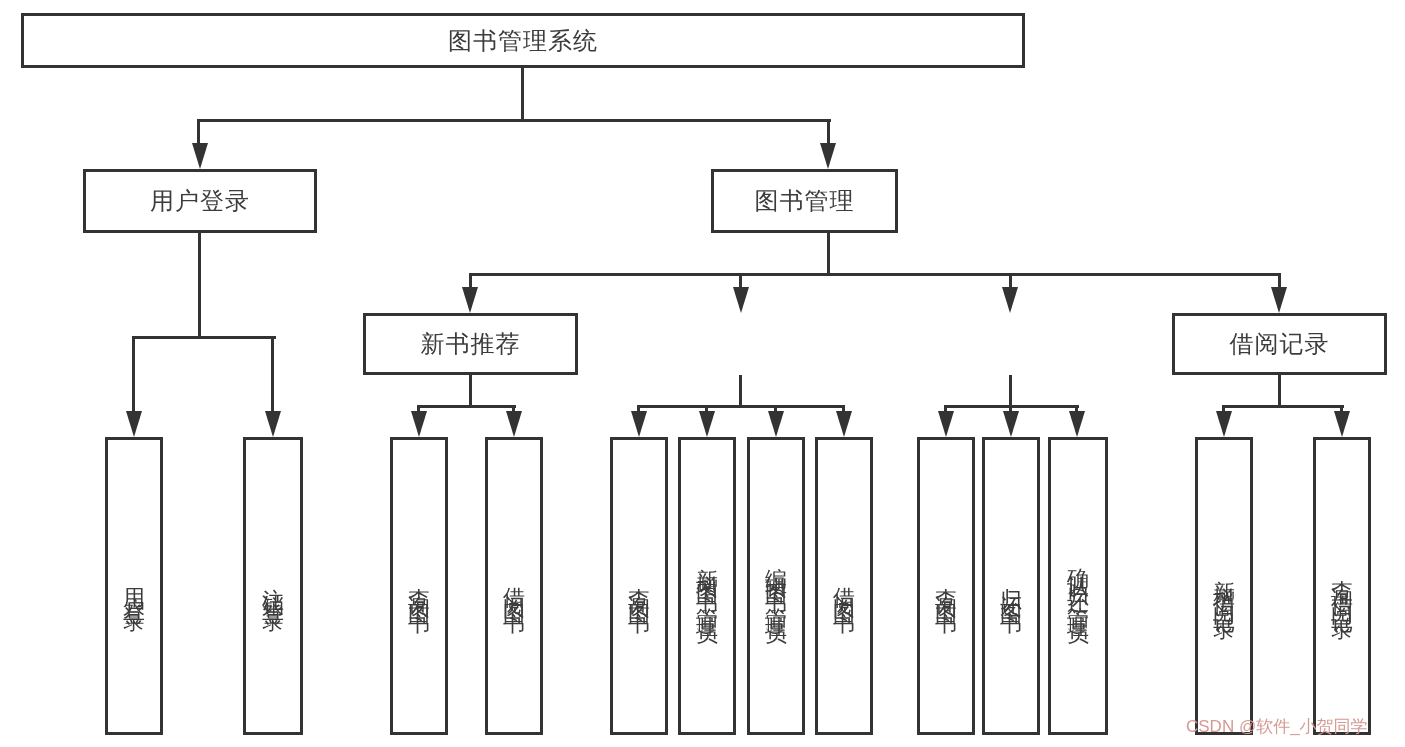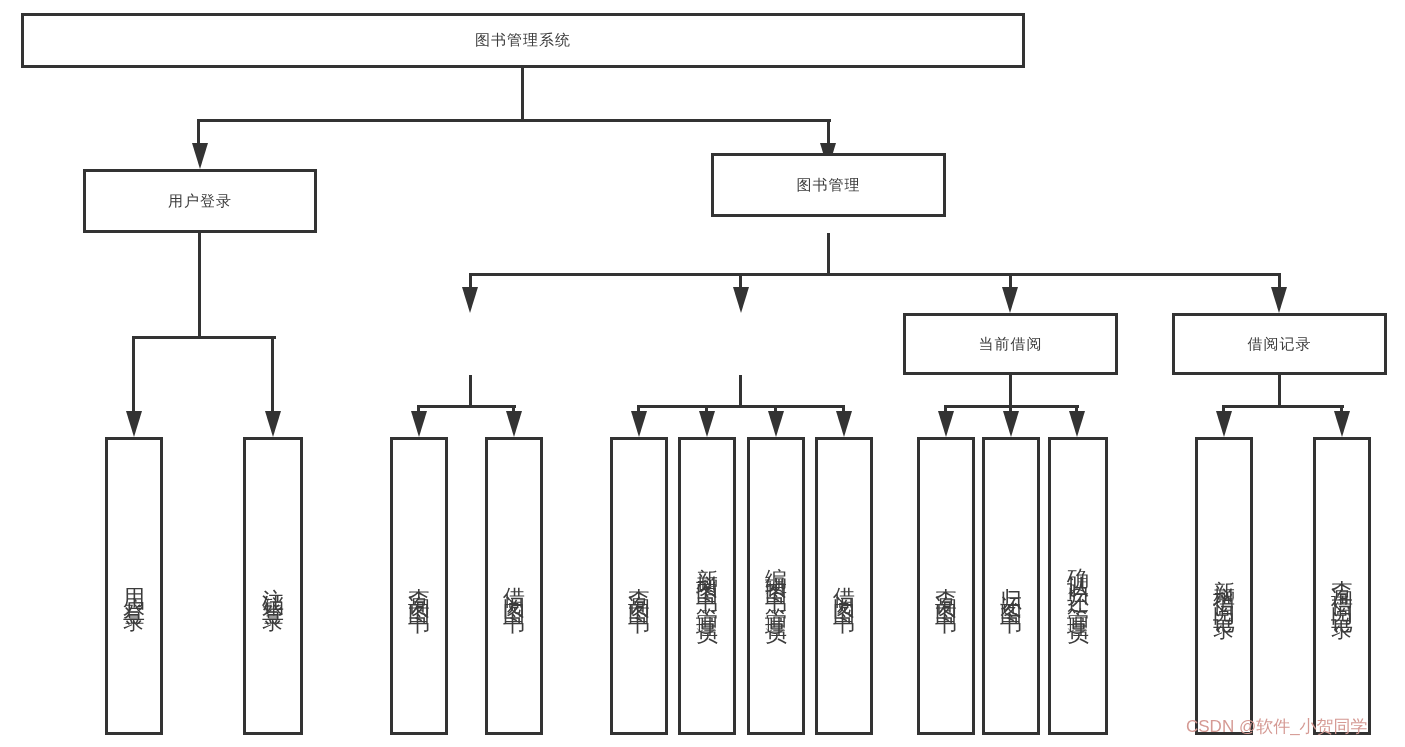--- a/index.html
+++ b/index.html
@@ -11,21 +11,21 @@
     overflow:hidden;
   }
   .box{
     position:absolute;
     box-sizing:border-box;
     background:#ffffff;
     border:3px solid var(--line,#333333);
     display:flex;align-items:center;justify-content:center;
     color:var(--text,#3c3c3c);
   }
-  .hlabel{font-size:15px;letter-spacing:1px;white-space:nowrap;}
+  .hlabel{font-size:24px;letter-spacing:1px;white-space:nowrap;}
   .vbox .vtext{
     writing-mode:vertical-rl;
     font-size:22px;
     letter-spacing:8px;
     line-height:1;
     white-space:nowrap;
   }
   .line{position:absolute;background:var(--line,#333333);}
   .arrow{
     position:absolute;width:0;height:0;
@@ -54,21 +54,21 @@
   <div class="line" style="left:521px;top:68px;width:3px;height:54px;"></div>
   <div class="line" style="left:197px;top:119px;width:634px;height:3px;"></div>
   <div class="line" style="left:197px;top:119px;width:3px;height:27px;"></div>
   <div class="arrow" style="left:192px;top:143px;"></div>
   <div class="line" style="left:827px;top:119px;width:3px;height:27px;"></div>
   <div class="arrow" style="left:820px;top:143px;"></div>
 
   <div class="box" style="left:83px;top:169px;width:234px;height:64px;">
     <span class="hlabel">用户登录</span>
   </div>
-  <div class="box" style="left:711px;top:153px;width:235px;height:64px;">
+  <div class="box" style="left:711px;top:169px;width:187px;height:64px;">
     <span class="hlabel">图书管理</span>
   </div>
 
   <div class="line" style="left:198px;top:233px;width:3px;height:104px;"></div>
   <div class="line" style="left:132px;top:336px;width:144px;height:3px;"></div>
   <div class="line" style="left:132px;top:336px;width:3px;height:77px;"></div>
   <div class="arrow" style="left:126px;top:411px;"></div>
   <div class="line" style="left:271px;top:336px;width:3px;height:77px;"></div>
   <div class="arrow" style="left:265px;top:411px;"></div>
 
@@ -76,22 +76,22 @@
   <div class="line" style="left:469px;top:273px;width:812px;height:3px;"></div>
   <div class="line" style="left:469px;top:273px;width:3px;height:18px;"></div>
   <div class="arrow" style="left:462px;top:287px;"></div>
   <div class="line" style="left:739px;top:273px;width:3px;height:18px;"></div>
   <div class="arrow" style="left:733px;top:287px;"></div>
   <div class="line" style="left:1009px;top:273px;width:3px;height:18px;"></div>
   <div class="arrow" style="left:1002px;top:287px;"></div>
   <div class="line" style="left:1278px;top:273px;width:3px;height:18px;"></div>
   <div class="arrow" style="left:1271px;top:287px;"></div>
 
-  <div class="box" style="left:903px;top:313px;width:215px;height:62px;">
-    <span class="hlabel">当前借阅</span>
+  <div class="box" style="left:363px;top:313px;width:215px;height:62px;">
+    <span class="hlabel">新书推荐</span>
   </div>
   <div class="box" style="left:1172px;top:313px;width:215px;height:62px;">
     <span class="hlabel">借阅记录</span>
   </div>
 
   <div class="line" style="left:469px;top:375px;width:3px;height:33px;"></div>
   <div class="line" style="left:417px;top:405px;width:99px;height:3px;"></div>
   <div class="line" style="left:417px;top:405px;width:3px;height:9px;"></div>
   <div class="arrow" style="left:411px;top:411px;"></div>
   <div class="line" style="left:512px;top:405px;width:3px;height:9px;"></div>

